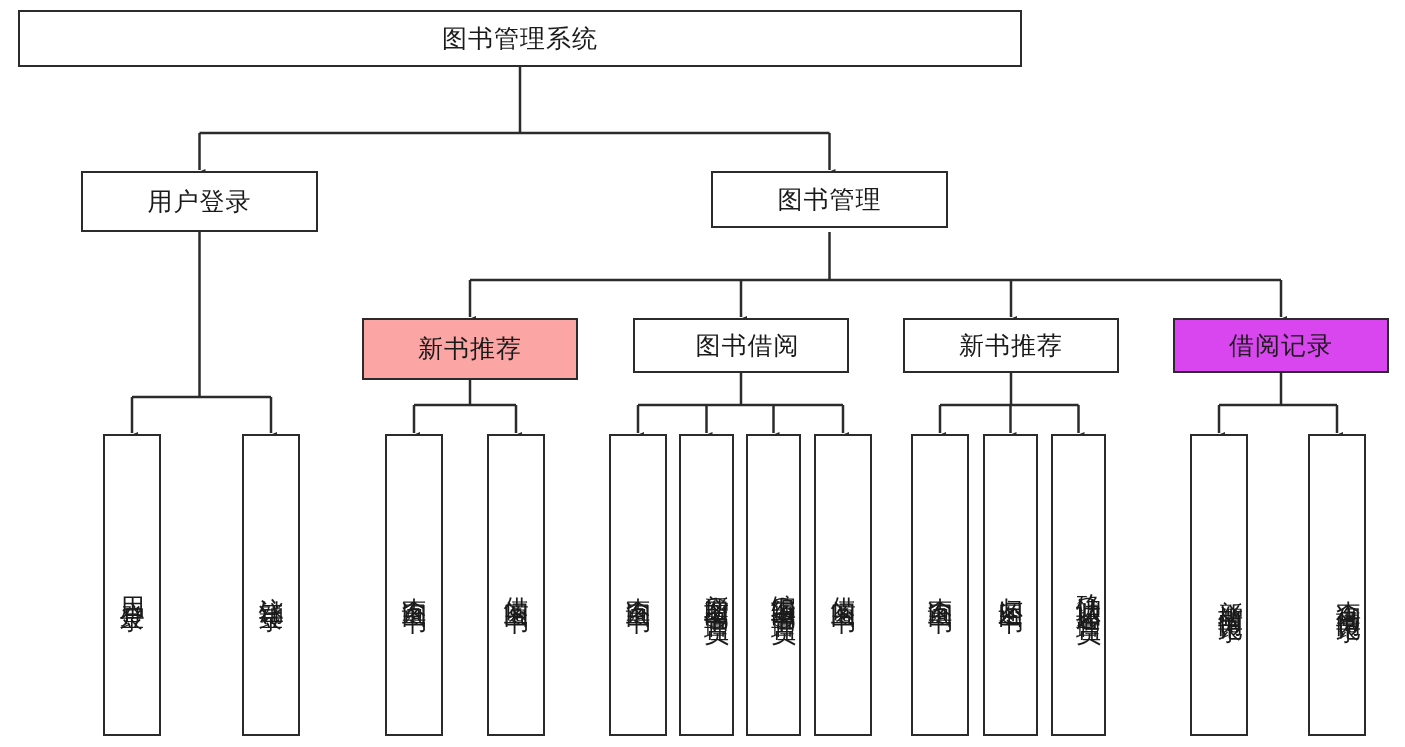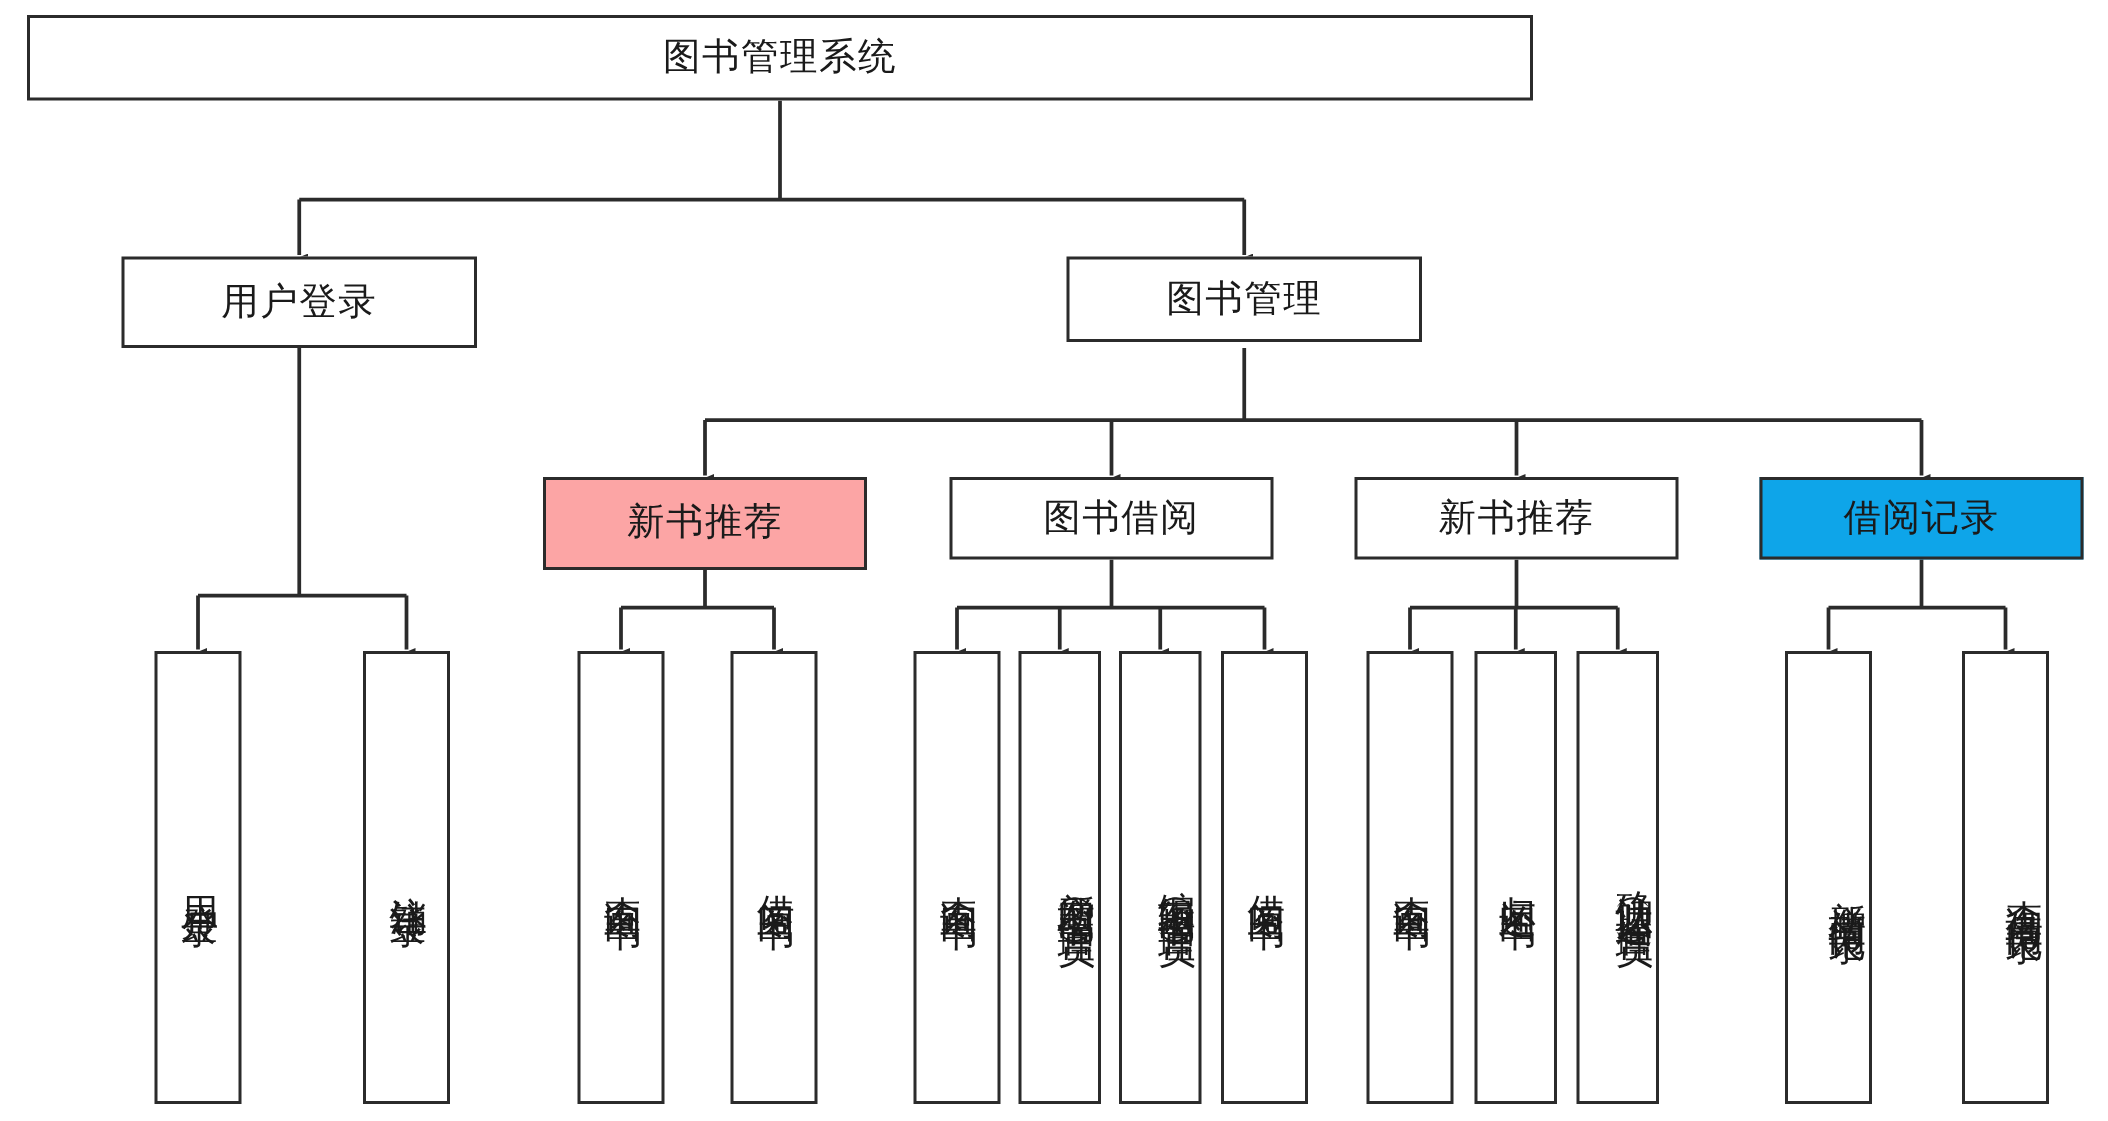--- a/index.html
+++ b/index.html
@@ -121,21 +121,21 @@
       </div>
       <div class="node horiz" style="left: 362px; top: 318px; width: 216px; height: 62px; border-color: rgb(43, 43, 43); background: #fca5a5; color: rgb(26, 26, 26);">
         <span>新书推荐</span>
       </div>
       <div class="node horiz" style="left: 633px; top: 318px; width: 216px; height: 55px; border-color: rgb(43, 43, 43); background: rgb(255, 255, 255); color: rgb(26, 26, 26); padding-left: 13px;">
         <span>图书借阅</span>
       </div>
       <div class="node horiz" style="left: 903px; top: 318px; width: 216px; height: 55px; border-color: rgb(43, 43, 43); background: rgb(255, 255, 255); color: rgb(26, 26, 26);">
         <span>新书推荐</span>
       </div>
-      <div class="node horiz" style="left: 1173px; top: 318px; width: 216px; height: 55px; border-color: rgb(43, 43, 43); background: #0ea5e9; color: rgb(26, 26, 26);">
+      <div class="node horiz" style="left: 1173px; top: 318px; width: 216px; height: 55px; border-color: rgb(43, 43, 43); background: #d946ef; color: rgb(26, 26, 26);">
         <span>借阅记录</span>
       </div>
       <div class="node vert centered" style="left: 103px; top: 434px; width: 58px; height: 302px; border-color: rgb(43, 43, 43); background: rgb(255, 255, 255); color: rgb(26, 26, 26);">
         <span>用户登录</span>
       </div>
       <div class="node vert centered" style="left: 242px; top: 434px; width: 58px; height: 302px; border-color: rgb(43, 43, 43); background: rgb(255, 255, 255); color: rgb(26, 26, 26);">
         <span>注销登录</span>
       </div>
       <div class="node vert centered" style="left: 385px; top: 434px; width: 58px; height: 302px; border-color: rgb(43, 43, 43); background: rgb(255, 255, 255); color: rgb(26, 26, 26);">
         <span>查询图书</span>

